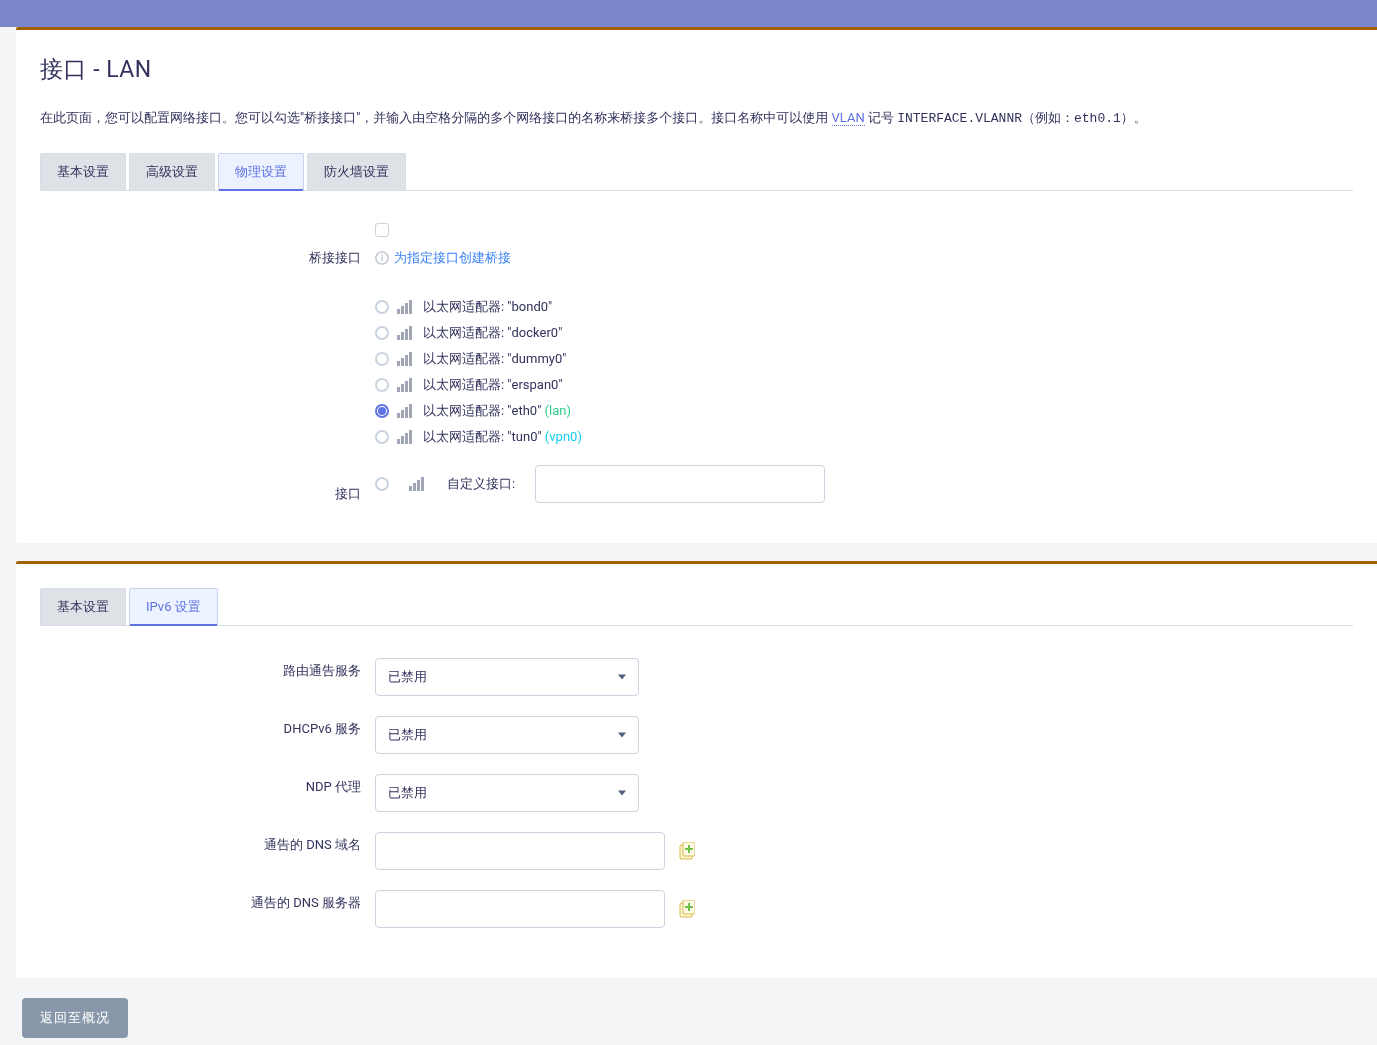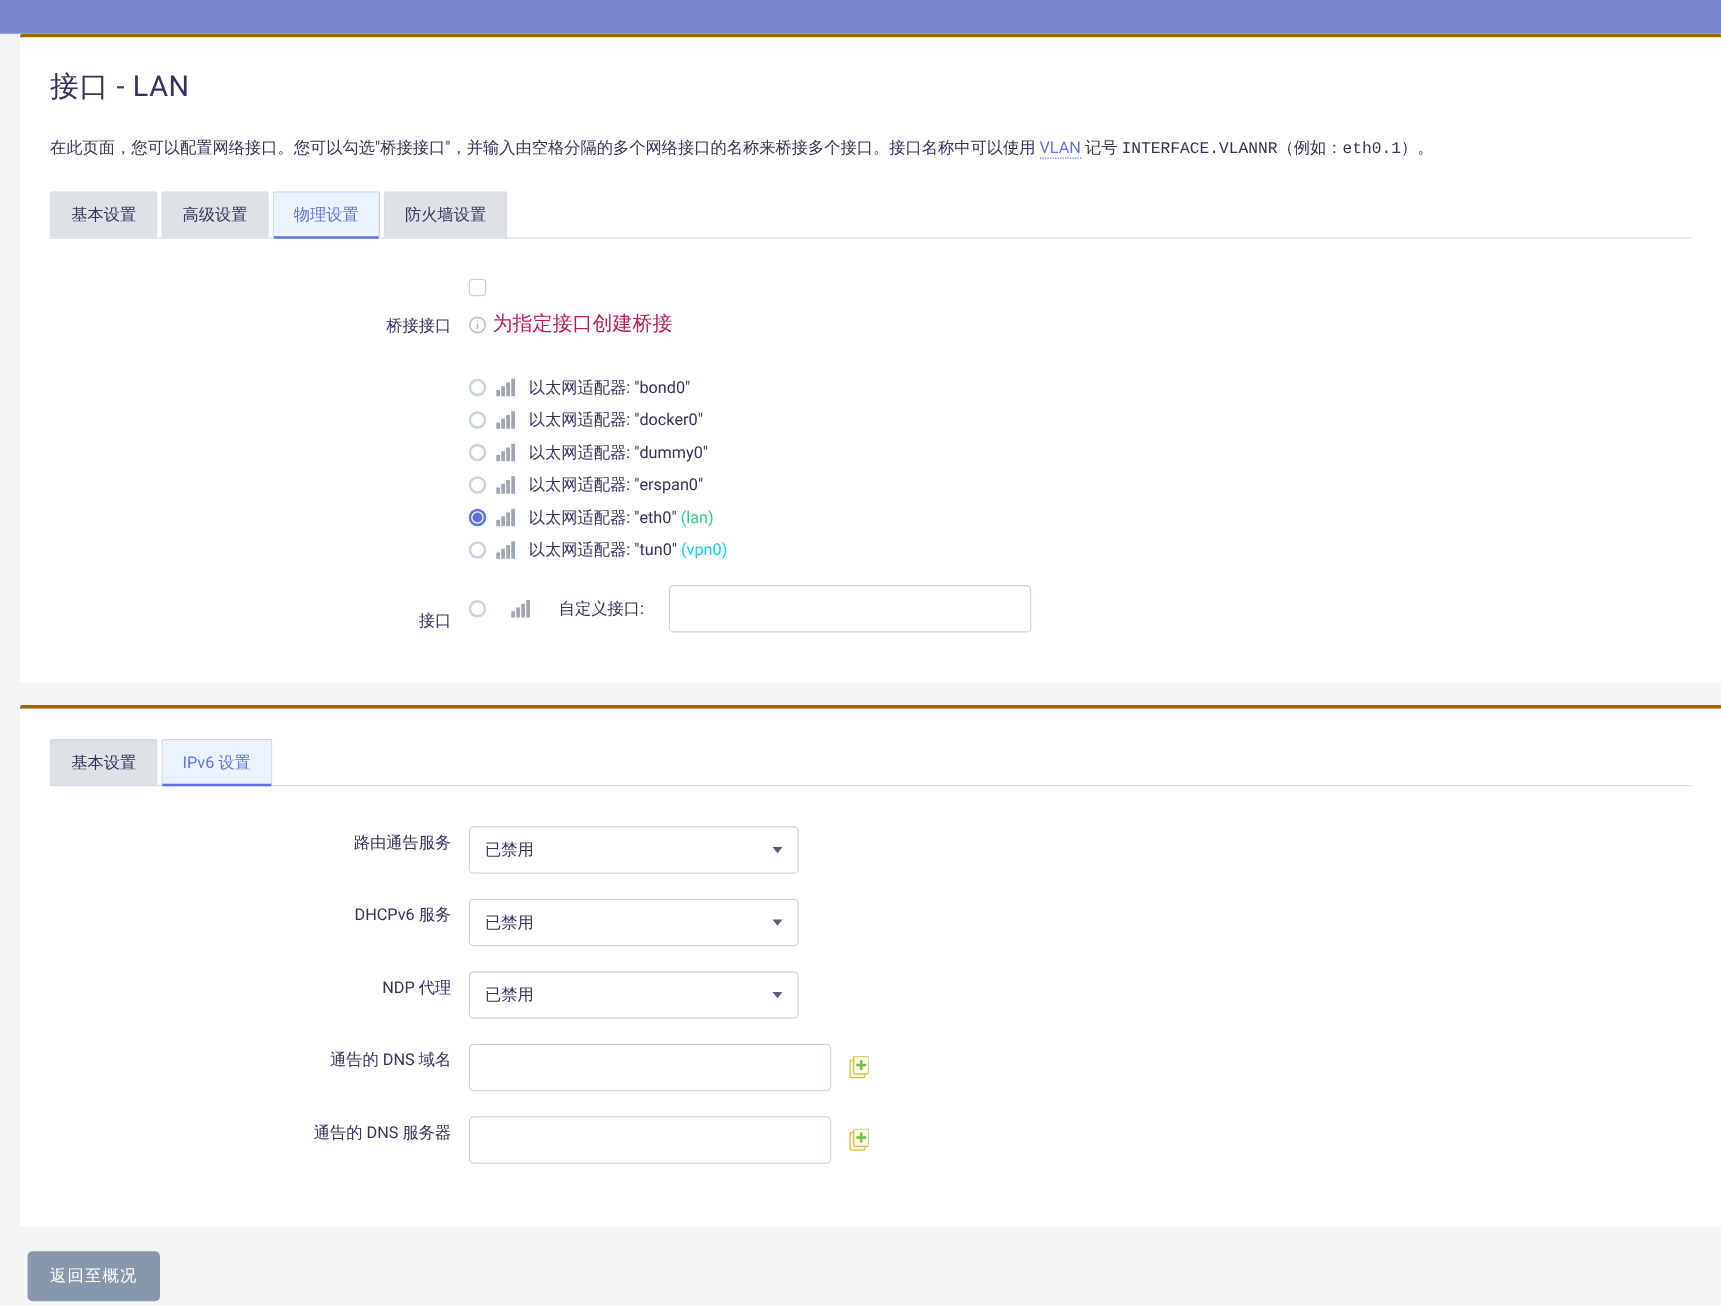--- a/index.html
+++ b/index.html
@@ -107,22 +107,22 @@
       border-radius: 3px;
       background: #fff;
       display: inline-block;
       cursor: pointer;
     }
     .hint {
       display: flex;
       align-items: center;
       gap: 5px;
       margin-top: 12px;
-      color: #be185d;
-      font-size: 16px;
+      color: #3b82f6;
+      font-size: 13px;
     }
     .hint-icon {
       width: 14px; height: 14px;
       fill: #bbc1cc;
     }
     .radio {
       width: 14px; height:14px;
       border: 2px solid #cbd3df;
       border-radius: 50%;
       background:#fff;

